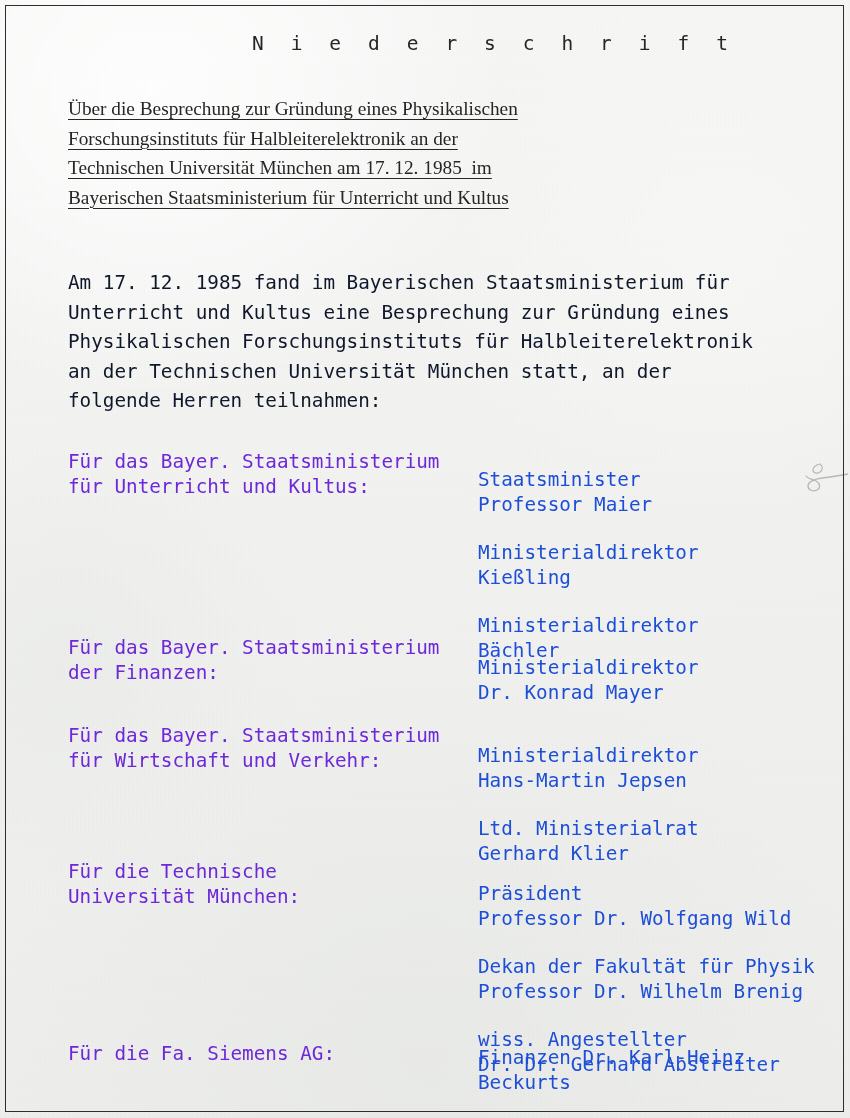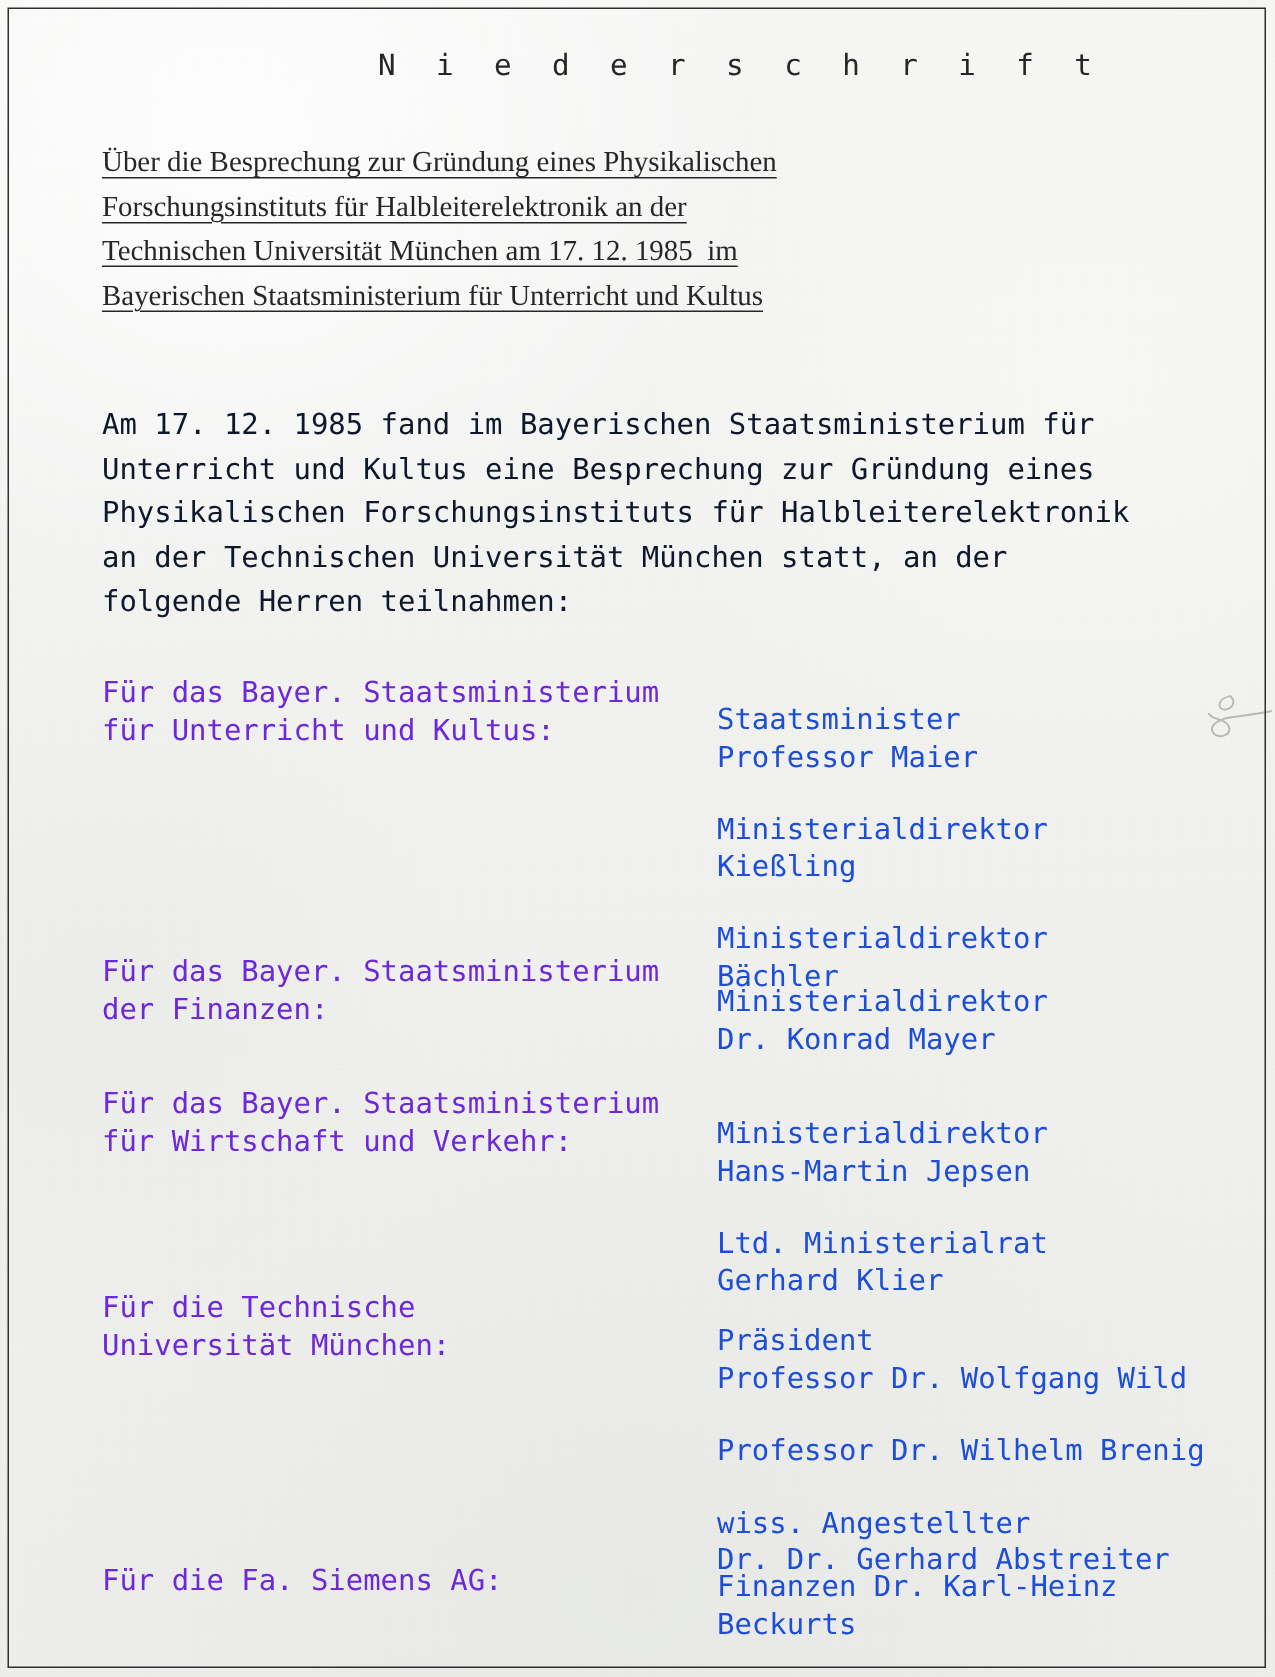--- a/index.html
+++ b/index.html
@@ -218,20 +218,21 @@
       <div class="group-label">
         <div class="group-label-line">Für die Technische</div>
         <div class="group-label-line">Universität München:</div>
       </div>
       <div class="group-people" style="top:22px">
         <div class="person">
           <div class="person-line">Präsident</div>
           <div class="person-line">Professor Dr. Wolfgang Wild</div>
         </div>
         <div class="person">
+          <div class="person-line">Dekan der Fakultät für Physik</div>
           <div class="person-line">Professor Dr. Wilhelm Brenig</div>
         </div>
         <div class="person">
           <div class="person-line">wiss. Angestellter</div>
           <div class="person-line">Dr. Dr. Gerhard Abstreiter</div>
         </div>
       </div>
     </div>
 
     <div class="group" style="top:1042px">

